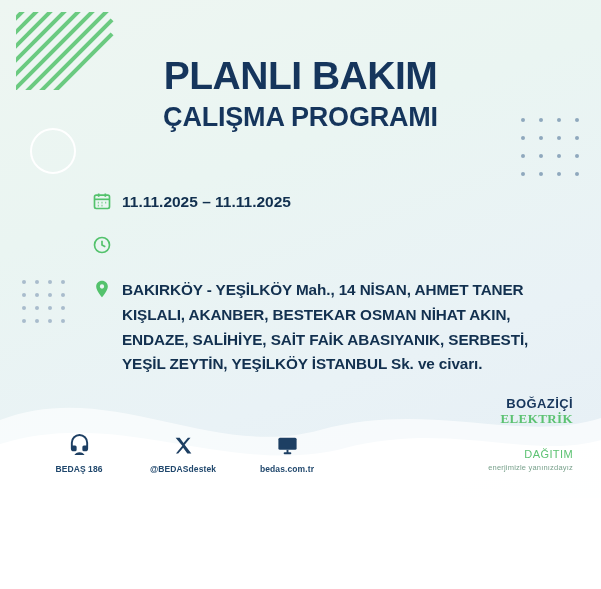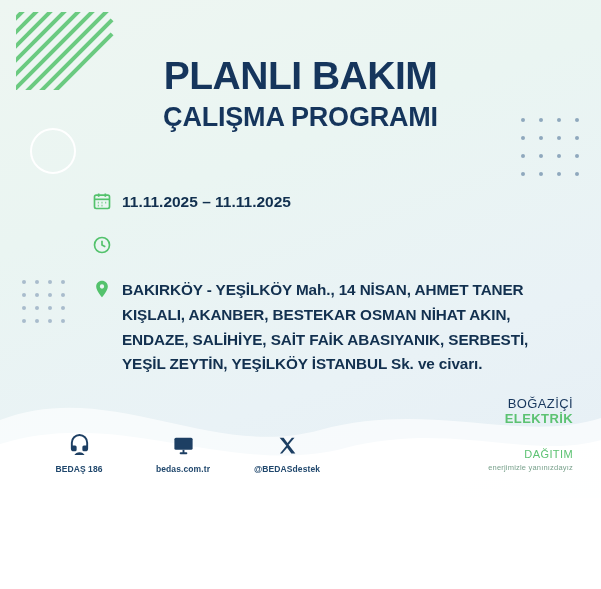--- a/index.html
+++ b/index.html
@@ -155,22 +155,22 @@
     color: #21486d;
     font-weight: bold;
     letter-spacing: .1px;
   }
   .brand {
     position: absolute;
     right: 28px; bottom: 2px;
     text-align: right;
     line-height: 1.12;
   }
-  .brand .b1 { font-size: 13px; font-weight: normal; color: #17365c; letter-spacing: .4px; }
-  .brand .b2 { font-size: 13px; font-weight: bold; color: #5cc272; letter-spacing: .4px; }
+  .brand .b1 { font-size: 13px; font-weight: bold; color: #17365c; letter-spacing: .4px; }
+  .brand .b2 { font-size: 13px; font-weight: bold; color: #5cc272; letter-spacing: .4px; font-family: Liberation Serif, serif; }
   .brand .b3 { font-size: 11px; font-weight: normal; color: #5cc272; letter-spacing: .4px; margin-top: 22px; }
   .brand .b4 { font-size: 7.5px; color: #7aa28d; margin-top: 3px; letter-spacing: .2px; }
 </style>
 </head>
 <body>
 
 <div class="poster">
 
   <div class="deco-stripes">
     <i style="top:0px"></i>
@@ -283,38 +283,38 @@
           <svg width="23" height="23" viewBox="0 0 24 24" fill="#1d3f63">
             <path d="M12 2a7 7 0 0 0-7 7v3h2.4a1.6 1.6 0 0 1 1.6 1.6v2.8A1.6 1.6 0 0 1 7.4 18H6a3 3 0 0 1-3-3V9a9 9 0 0 1 18 0v6a3 3 0 0 1-3 3h-1.4a1.6 1.6 0 0 1-1.6-1.6v-2.8a1.6 1.6 0 0 1 1.6-1.6H19V9a7 7 0 0 0-7-7z"></path>
             <path d="M12 19c-2.4 0-4.4 1.2-5.3 3h10.6c-.9-1.8-2.9-3-5.3-3z"></path>
           </svg>
         </div>
         <div class="cl">BEDAŞ 186</div>
       </div>
 
       <div class="contact">
         <div class="ci">
+          <svg width="21" height="21" viewBox="0 0 24 24" fill="#1d3f63">
+            <path d="M3 3h4.6l4.4 6 5-6H20l-6.7 8L21 21h-4.6l-4.8-6.5L5.9 21H3.4l7.2-8.6L3 3z"></path>
+          </svg>
+        </div>
+        <div class="cl">@BEDASdestek</div>
+      </div>
+
+      <div class="contact">
+        <div class="ci">
           <svg width="25" height="23" viewBox="0 0 24 24" fill="none" stroke="#1d3f63" stroke-width="2">
             <rect x="2.5" y="4" width="19" height="12.5" rx="1.6" fill="#1d3f63" stroke="none"></rect>
             <line x1="9" y1="20" x2="15" y2="20" stroke-linecap="round"></line>
             <line x1="12" y1="16.5" x2="12" y2="20"></line>
           </svg>
         </div>
         <div class="cl">bedas.com.tr</div>
       </div>
 
-      <div class="contact">
-        <div class="ci">
-          <svg width="21" height="21" viewBox="0 0 24 24" fill="#1d3f63">
-            <path d="M3 3h4.6l4.4 6 5-6H20l-6.7 8L21 21h-4.6l-4.8-6.5L5.9 21H3.4l7.2-8.6L3 3z"></path>
-          </svg>
-        </div>
-        <div class="cl">@BEDASdestek</div>
-      </div>
-
     </div>
 
     <div class="brand">
       <div class="b1">BOĞAZİÇİ</div>
       <div class="b2">ELEKTRİK</div>
       <div class="b3">DAĞITIM</div>
       <div class="b4">enerjimizle yanınızdayız</div>
     </div>
   </div>
 

